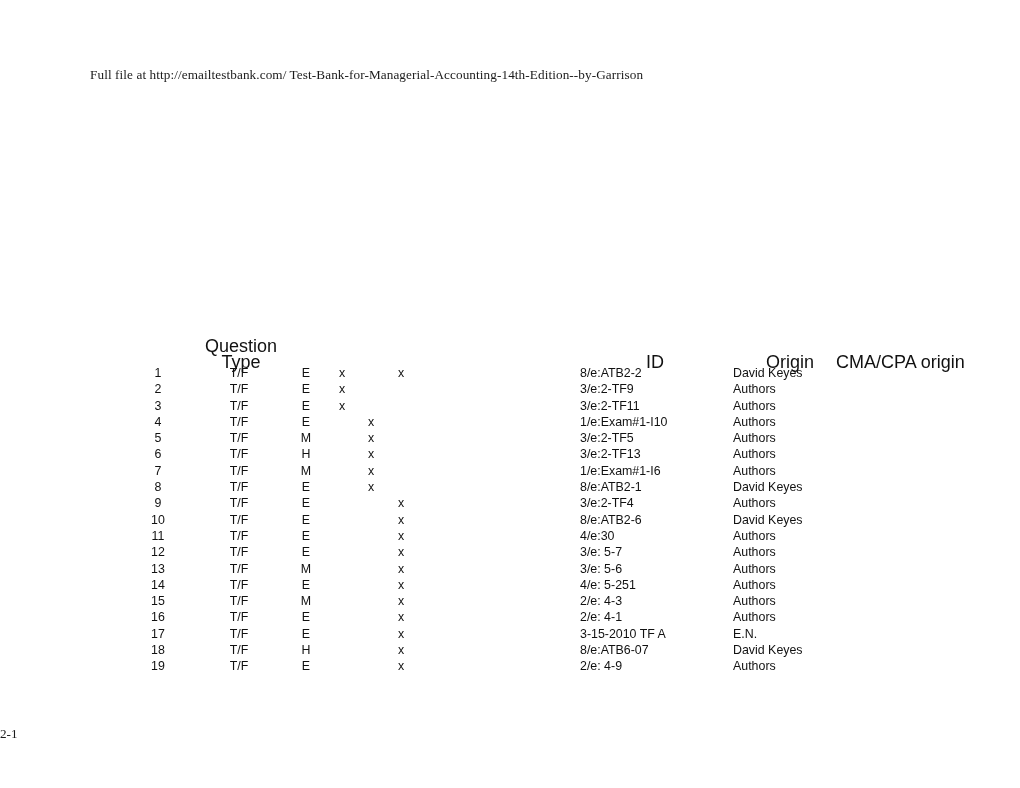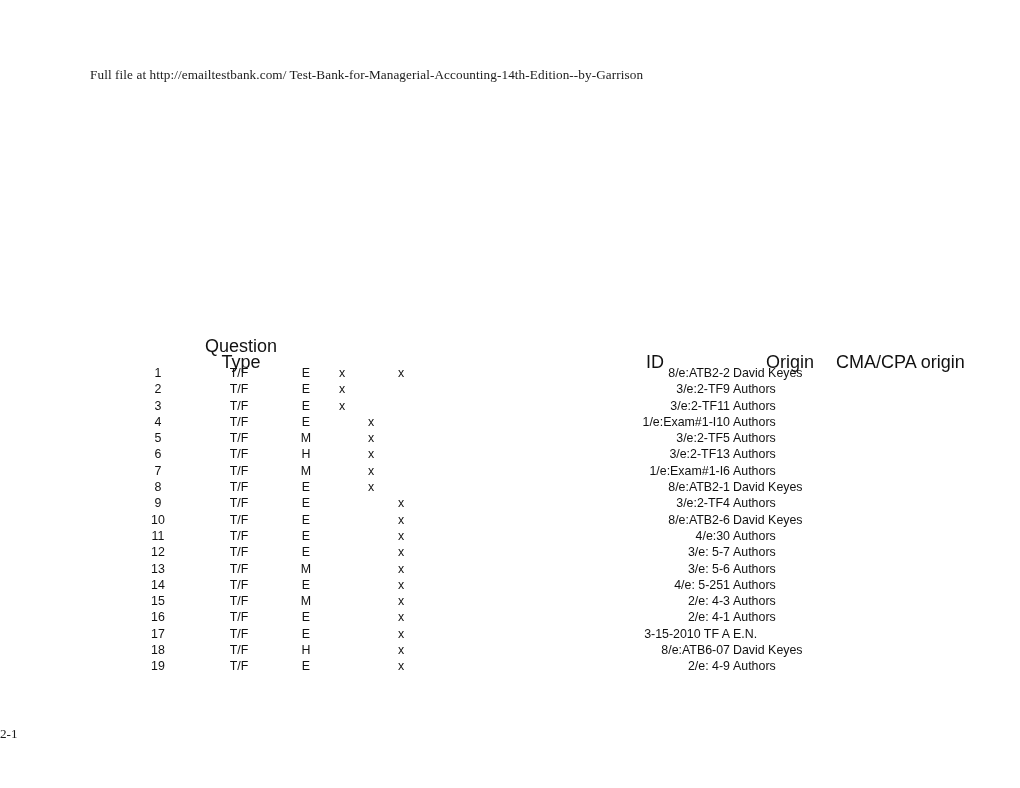--- a/index.html
+++ b/index.html
@@ -87,21 +87,21 @@
   .c-diff  { left: 292px;  width: 28px;  text-align: center; }
   .c-lo    { width: 22px;  text-align: center; }
   .c-lo1   { left: 331px; }
   .c-lo2   { left: 360px; }
   .c-lo3   { left: 390px; }
   .c-lo4   { left: 420px; }
   .c-lo5   { left: 450px; }
   .c-lo6   { left: 480px; }
   .c-lo7   { left: 509px; }
   .c-prof  { left: 539px; width: 22px; text-align: center; }
-  .c-id    { left: 580px;  width: 150px; text-align: right; }
+  .c-id    { left: 580px;  width: 150px; text-align: left; }
   .c-origin{ left: 733px;  width: 110px; text-align: left; }
   .c-cma   { left: 836px;  width: 140px; text-align: left; }
 </style>
 </head>
 <body>
 
 <div class="page-header">Full file at http://emailtestbank.com/ Test-Bank-for-Managerial-Accounting-14th-Edition--by-Garrison</div>
 
 <div class="rot-band">
   

